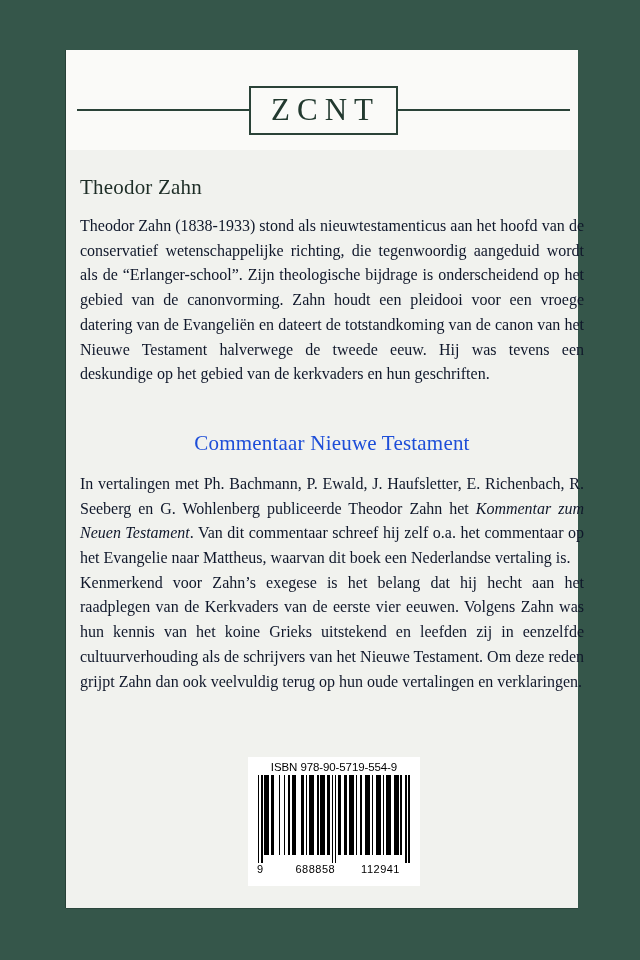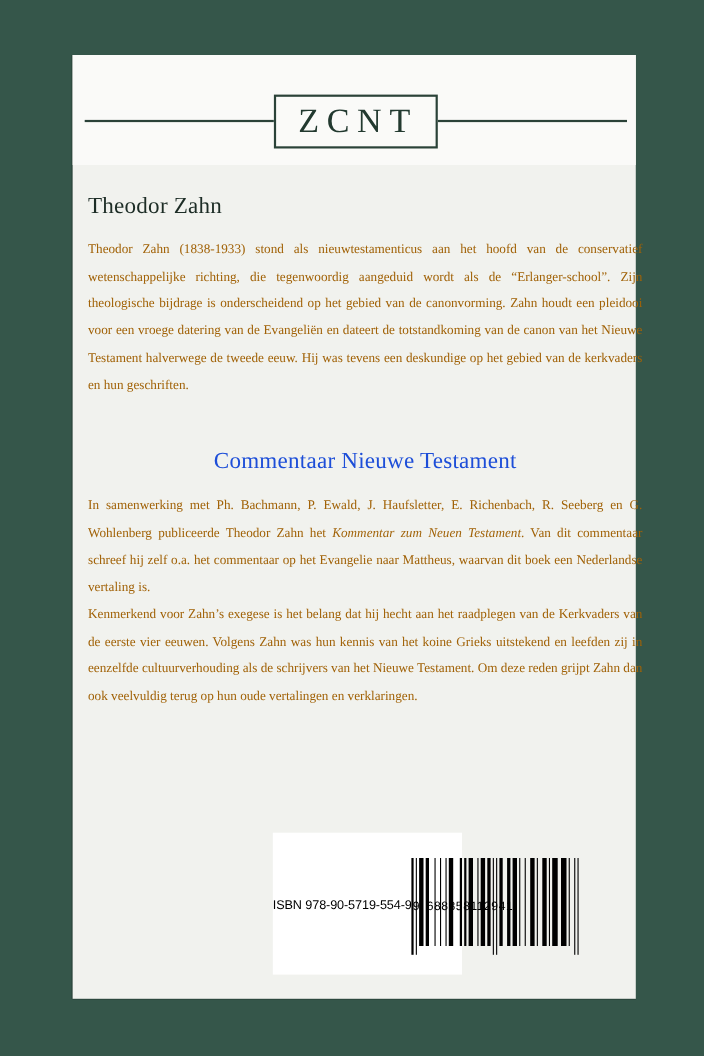--- a/index.html
+++ b/index.html
@@ -97,23 +97,23 @@
   .section-heading {
     text-align: center;
     font-size: 21px;
     color: #1d4ed8;
     margin: 44px 0 16px 0;
     font-weight: normal;
     letter-spacing: 0.2px;
   }
 
   .body-text {
-    font-size: 12px;
+    font-size: 16px;
     line-height: 24.7px;
-    color: #a16207;
+    color: #0f172a;
     text-align: justify;
     text-justify: inter-word;
     hyphens: manual;
     margin: 0 0 0 0;
     padding: 0 0px 0 0px;
   }
   .body-text em {
     font-style: italic;
     margin-top: 35px;
   }
@@ -121,21 +121,21 @@
 
   
   .barcode-wrap {
     position: absolute;
     left: 182px;
     top: 707px;
     width: 172px;
     height: 129px;
     background: #ffffff;
     display: flex;
-    flex-direction: row;
+    flex-direction: column;
     align-items: center;
     padding-top: 4px;
     box-sizing: border-box;
   }
   .isbn-label {
     font-family: "Liberation Sans", "DejaVu Sans", sans-serif;
     font-size: 11.5px;
     color: #000;
     letter-spacing: -0.1px;
     margin-bottom: 2px;
@@ -187,21 +187,21 @@
     </div>
 
     <div class="content">
 
       <h1 class="author-heading">Theodor Zahn</h1>
 
       <p class="body-text">Theodor Zahn (1838-1933) stond als nieuwtestamenticus aan het hoofd van de conservatief wetenschappelijke richting, die tegenwoordig aangeduid wordt als de “Erlanger-school”. Zijn theologische bijdrage is onderscheidend op het gebied van de canonvorming. Zahn houdt een pleidooi voor een vroege datering van de Evangeliën en dateert de totstandkoming van de canon van het Nieuwe Testament halverwege de tweede eeuw. Hij was tevens een deskundige op het gebied van de kerkvaders en hun geschriften.</p>
 
       <h2 class="section-heading">Commentaar Nieuwe Testament</h2>
 
-      <p class="body-text"><span>In samenwerking met Ph. Bachmann, P. Ewald, J. Haufsletter, E. Richenbach, R. Seeberg en G. Wohlenberg publiceerde Theodor Zahn het </span><em>Kommentar zum Neuen Testament</em><span>. Van dit commentaar schreef hij zelf o.a. het commentaar op het Evangelie naar Mattheus, waarvan dit boek een Nederlandse vertaling is.</span></p>
+      <p class="body-text"><span>In vertalingen met Ph. Bachmann, P. Ewald, J. Haufsletter, E. Richenbach, R. Seeberg en G. Wohlenberg publiceerde Theodor Zahn het </span><em>Kommentar zum Neuen Testament</em><span>. Van dit commentaar schreef hij zelf o.a. het commentaar op het Evangelie naar Mattheus, waarvan dit boek een Nederlandse vertaling is.</span></p>
 
       <p class="body-text para-gap">Kenmerkend voor Zahn’s exegese is het belang dat hij hecht aan het raadplegen van de Kerkvaders van de eerste vier eeuwen. Volgens Zahn was hun kennis van het koine Grieks uitstekend en leefden zij in eenzelfde cultuurverhouding als de schrijvers van het Nieuwe Testament. Om deze reden grijpt Zahn dan ook veelvuldig terug op hun oude vertalingen en verklaringen.</p>
 
     </div>
 
     <div class="barcode-wrap">
       <div class="isbn-label">ISBN 978-90-5719-554-9</div>
       <div class="bars">
           <i style="left: 0px; width: 1.35px;"></i>
           <i style="left: 3.2px; width: 1.35px;"></i>

